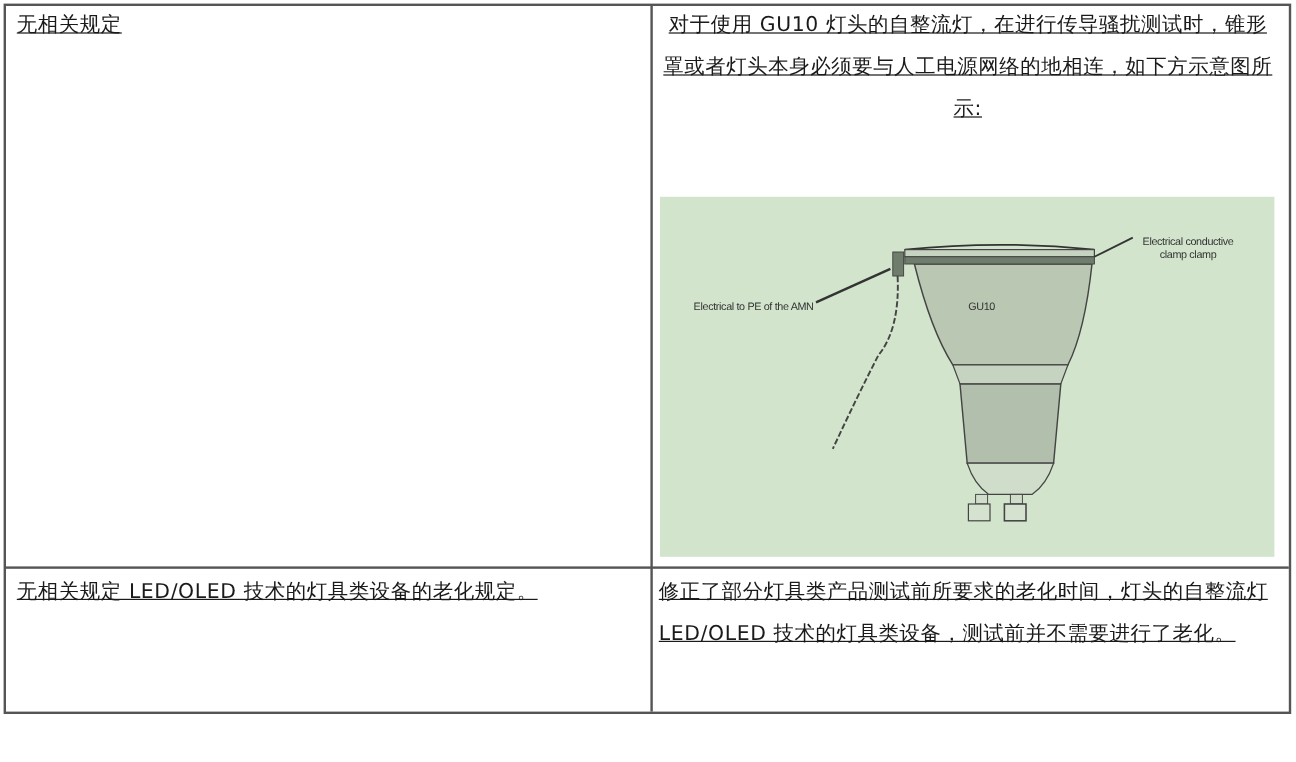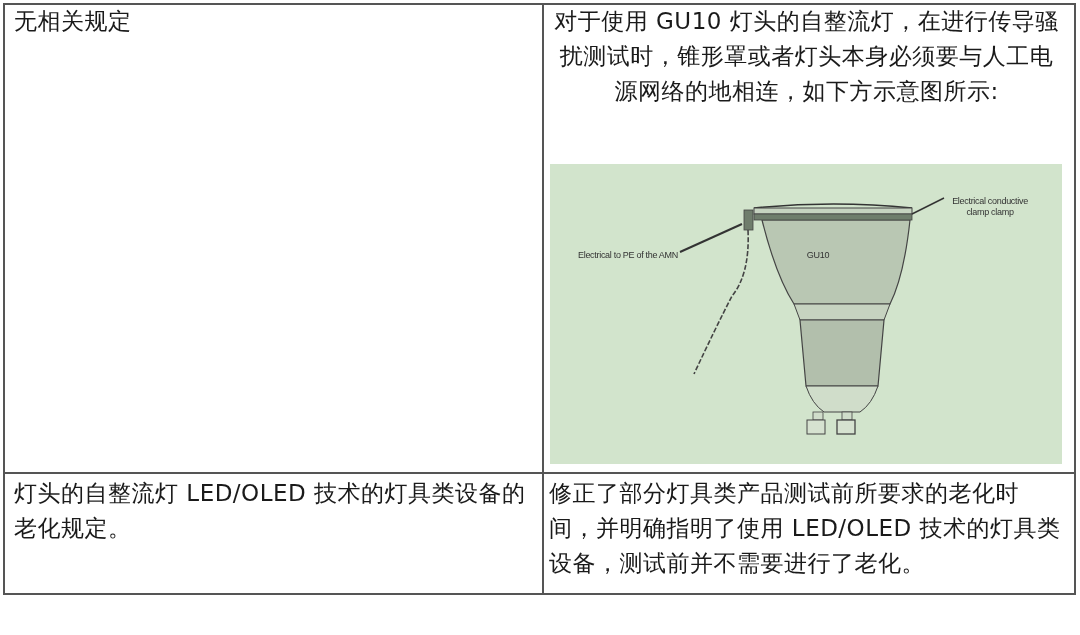--- a/index.html
+++ b/index.html
@@ -2,21 +2,21 @@
 <html><head>
 <meta charset="utf-8">
 <style>
   html, body { margin: 0; padding: 0; background: #ffffff; }
   body { width: 1080px; height: 635px; position: relative; overflow: hidden;
          font-family: "DejaVu Sans", "Liberation Sans", sans-serif; color: #1a1a1a; }
   .table { position: absolute; left: 3px; top: 3px; width: 1073px; height: 592px;
            border: 2px solid #555; box-sizing: border-box; }
   .vline { position: absolute; left: 537px; top: 0; width: 2px; height: 100%; background: #555; }
   .hline { position: absolute; left: 0; top: 467px; width: 100%; height: 2px; background: #555; }
-  .cell-text { position: absolute; font-size: 23px; line-height: 35px; letter-spacing: 0.5px; }
+  .cell-text { position: absolute; font-size: 17px; line-height: 35px; letter-spacing: 0.5px; text-decoration: underline; }
   .c1 { left: 14px; top: 4px; width: 515px; }
   .c2 { left: 549px; top: 4px; width: 515px; text-align: center; }
   .c3 { left: 14px; top: 476px; width: 515px; }
   .c4 { left: 549px; top: 476px; width: 515px; }
   .figure { position: absolute; left: 550px; top: 164px; width: 512px; height: 300px;
             background: #d2e4cc; overflow: hidden; }
   .figure svg { position: absolute; left: 0; top: 0; }
   .lbl { position: absolute; font-family: "Liberation Sans", sans-serif; font-size: 9px; color: #333;
          text-align: center; line-height: 11px; letter-spacing: -0.3px; }
 </style>
@@ -57,14 +57,14 @@
     <line x1="130" y1="88" x2="192" y2="60" stroke="#333" stroke-width="2"></line>
 
     <line x1="362" y1="50" x2="394" y2="34" stroke="#333" stroke-width="1.5"></line>
   </svg>
   <div class="lbl" style="left:18px; top:86px; width:120px;">Electrical to PE of the AMN</div>
   <div class="lbl" style="left:390px; top:32px; width:100px;">Electrical conductive clamp clamp</div>
   <div class="lbl" style="left:248px; top:86px; width:40px;">GU10</div>
   <div class="lbl" style="left:2px; top:298px; width:14px; font-weight:bold;">ry</div>
 </div>
 
-<div class="cell-text c3">灯头的自整流灯 LED/OLED 技术的灯具类设备的老化规定。</div>
-<div class="cell-text c4">修正了部分灯具类产品测试前所要求的老化时间，并明确指明了使用 LED/OLED 技术的灯具类设备，测试前并不需要进行了老化。</div>
+<div class="cell-text c3">无相关规定 LED/OLED 技术的灯具类设备的老化规定。</div>
+<div class="cell-text c4">修正了部分灯具类产品测试前所要求的老化时间，灯头的自整流灯 LED/OLED 技术的灯具类设备，测试前并不需要进行了老化。</div>
 
 </body></html>

